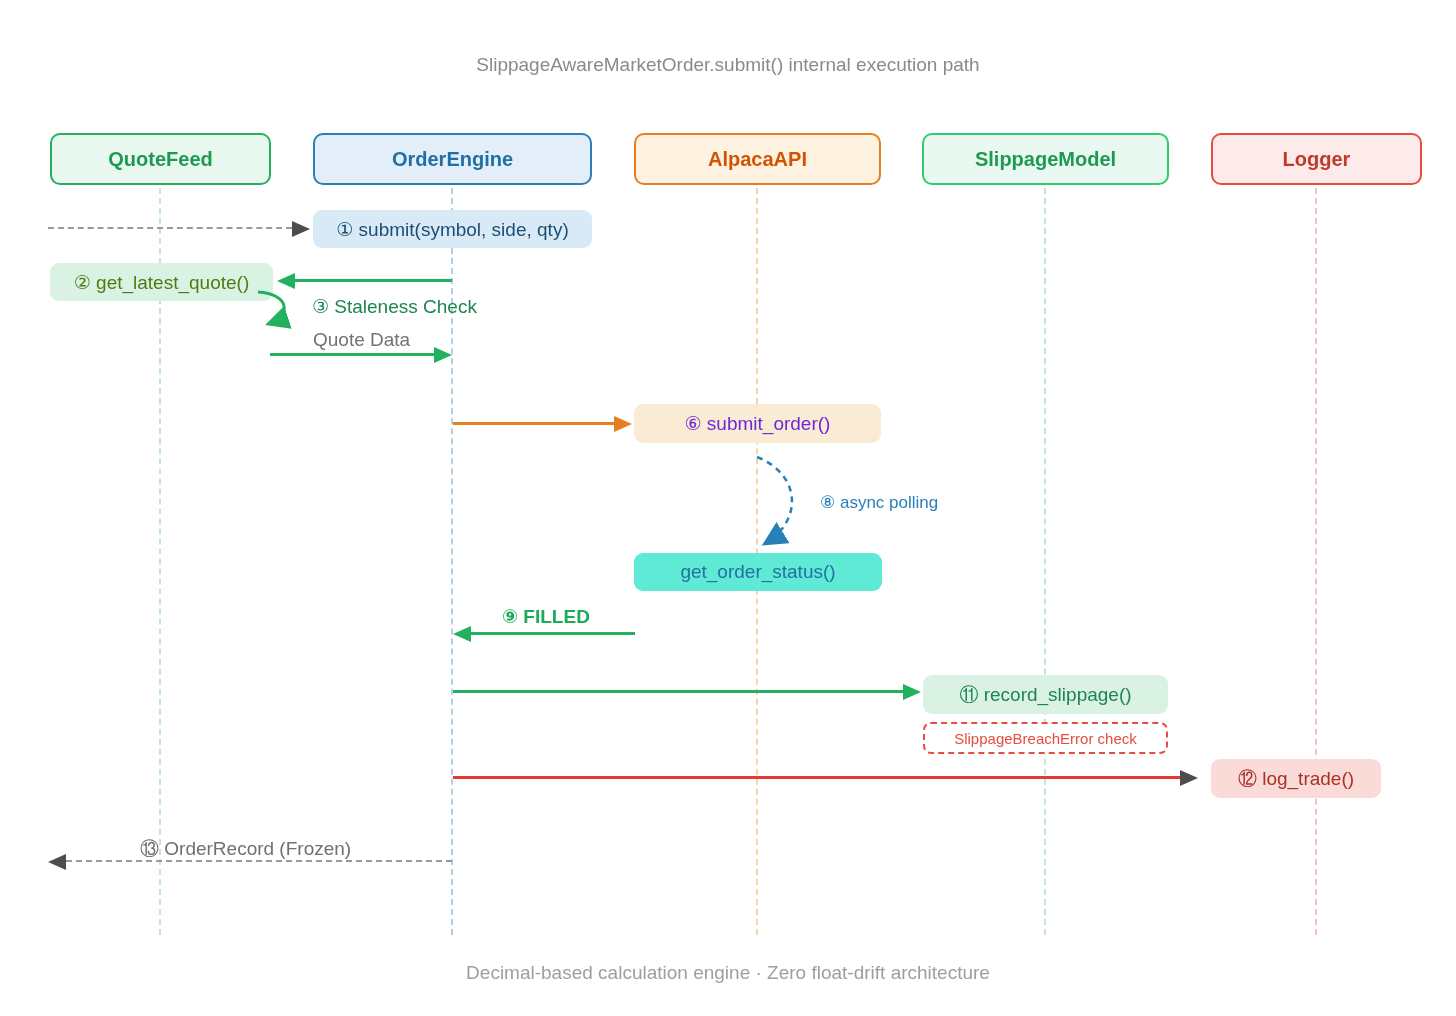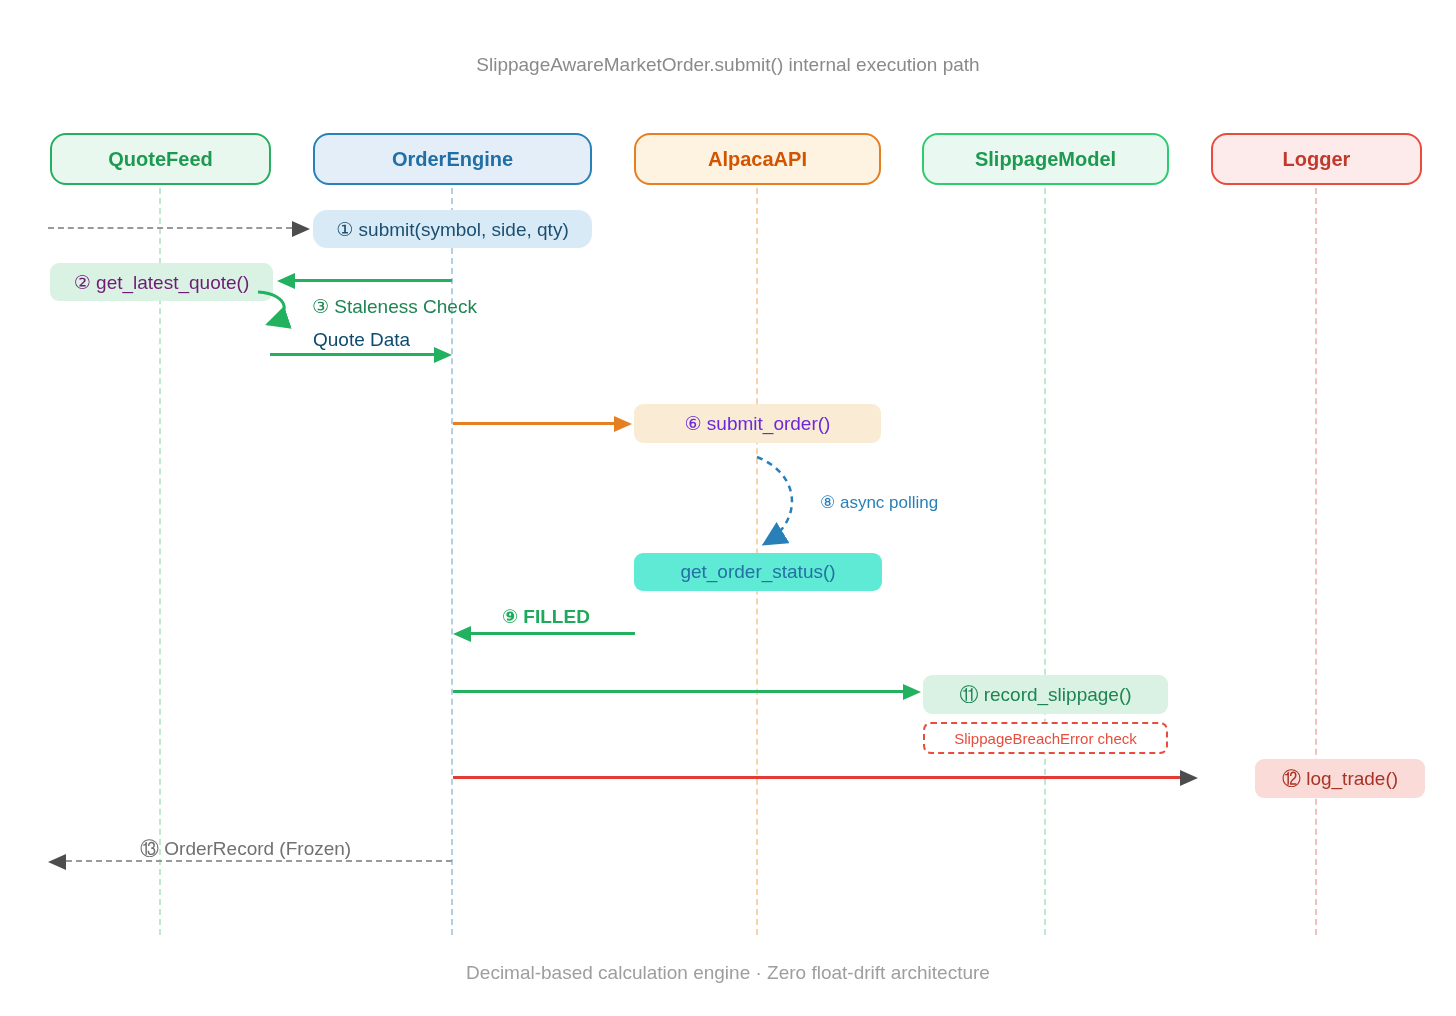--- a/index.html
+++ b/index.html
@@ -7,54 +7,54 @@
     position:relative;width:1456px;height:1016px;background:#ffffff;overflow:hidden;
     font-family:"Liberation Sans","DejaVu Sans",sans-serif;
   }
   .title{position:absolute;left:0;top:20px;width:100%;text-align:center;
     font-size:30px;font-weight:bold;color:#2b2b2b;letter-spacing:.2px;}
   .subtitle{position:absolute;left:0;top:54px;width:100%;text-align:center;
     font-size:19px;color:#8a8a8a;}
   .footer{position:absolute;left:0;top:962px;width:100%;text-align:center;
     font-size:19px;color:#9e9e9e;}
 
-  .actor{position:absolute;top:133px;height:52px;border-radius:16px;border:2px solid;
+  .actor{position:absolute;top:133px;height:52px;border-radius:10px;border:2px solid;
     display:flex;align-items:center;justify-content:center;font-size:20px;font-weight:bold;box-sizing:border-box;}
   .actor.quotefeed{left:50px;width:221px;border-color:#27ae60;background:#e9f8ef;color:#1e9950;}
   .actor.orderengine{left:313px;width:279px;border-color:#2980b9;background:#e3eef8;color:#216fa5;}
   .actor.alpacaapi{left:634px;width:247px;border-color:#e67e22;background:#fdf3e0;color:#d35400;}
   .actor.slippagemodel{left:922px;width:247px;border-color:#2ecc71;background:#e9f8f0;color:#1e9950;}
   .actor.logger{left:1211px;width:211px;border-color:#e74c3c;background:#fcebea;color:#c0392b;}
 
   .lifeline{position:absolute;top:188px;height:747px;width:0;border-left:2px dashed;}
   .ll-quotefeed{left:159px;border-color:#bfe8cd;}
   .ll-orderengine{left:451px;border-color:#b3cfe3;}
   .ll-alpacaapi{left:756px;border-color:#f6d3ab;}
   .ll-slippagemodel{left:1044px;border-color:#bfe8cd;}
   .ll-logger{left:1315px;border-color:#f3c1bd;}
 
   .msgbox{position:absolute;border-radius:9px;display:flex;align-items:center;justify-content:center;
     font-size:19px;box-sizing:border-box;}
-  .box-submit{left:313px;top:210px;width:279px;height:38px;background:#d9eaf7;color:#1b4f72;border-radius:14px;}
-  .box-getquote{left:50px;top:263px;width:223px;height:38px;background:#d9f2e3;color:#701a75;}
+  .box-submit{left:313px;top:210px;width:279px;height:38px;background:#d9eaf7;color:#1b4f72;}
+  .box-getquote{left:50px;top:263px;width:223px;height:38px;background:#d9f2e3;color:#4d7c0f;}
   .box-submitorder{left:634px;top:404px;width:247px;height:39px;background:#faecd4;color:#6d28d9;}
   .box-getstatus{left:634px;top:553px;width:248px;height:38px;background:#5eead4;color:#2471a3;}
   .box-recordslip{left:923px;top:675px;width:245px;height:39px;background:#d9f2e3;color:#1e8552;}
-  .box-logtrade{left:1211px;top:759px;width:170px;height:39px;background:#fadbd8;color:#a93226;margin-left:44px;}
+  .box-logtrade{left:1211px;top:759px;width:170px;height:39px;background:#fadbd8;color:#a93226;}
   .box-breach{left:923px;top:722px;width:245px;height:32px;background:#fff;border:2px dashed #e74c3c;
     border-radius:8px;color:#e74c3c;font-size:15px;}
 
   .line{position:absolute;height:3px;}
   .dashline{position:absolute;height:0;border-top:2px dashed #999999;}
   .head-r{position:absolute;width:0;height:0;border-top:8px solid transparent;border-bottom:8px solid transparent;border-left:18px solid;}
   .head-l{position:absolute;width:0;height:0;border-top:8px solid transparent;border-bottom:8px solid transparent;border-right:18px solid;}
 
   .flabel{position:absolute;font-size:19px;white-space:nowrap;}
   .lbl-staleness{left:312px;top:295px;color:#1e8552;}
-  .lbl-quotedata{left:313px;top:329px;color:#0c4a6e;}
+  .lbl-quotedata{left:313px;top:329px;color:#737373;}
   .lbl-polling{left:820px;top:492px;color:#2980b9;font-size:17px;}
   .lbl-filled{left:502px;top:605px;color:#1daa5b;font-weight:bold;}
   .lbl-orderrecord{left:140px;top:836px;color:#707070;}
 
   svg{position:absolute;overflow:visible;}
 </style>
 </head>
 <body>
 
 <div id="stage">

